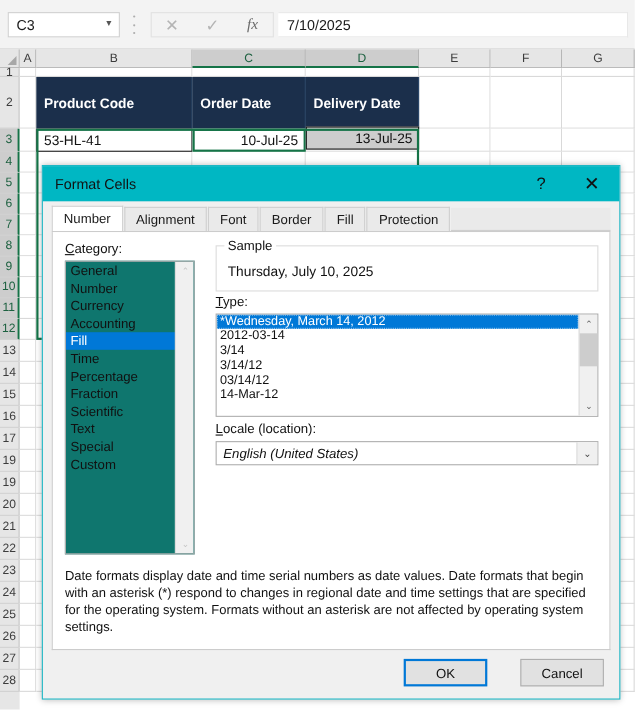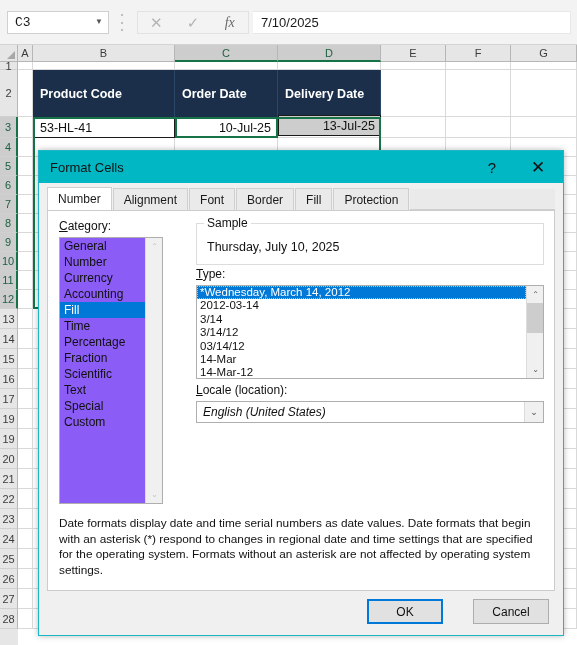--- a/index.html
+++ b/index.html
@@ -21,21 +21,21 @@
   #name-box {
     position: absolute; left: 7px; top: 11px;
     width: 102px; height: 23px;
     background: #ffffff;
     border: 1px solid #d0d0d0;
     display: flex; align-items: center;
   }
   #name-box-value {
     flex: 1; padding-left: 7px;
     font-size: 13px; color: #1a1a1a;
-    white-space: nowrap; overflow: hidden; font-family: Liberation Mono, monospace;
+    white-space: nowrap; overflow: hidden;
   }
   #name-box-arrow {
     width: 18px; text-align: center;
     font-size: 8px; color: #555; line-height: 1;
     padding-bottom: 2px;
   }
   #namebox-sep {
     position: absolute; left: 120px; top: 14px;
     width: 4px; height: 17px;
     display: flex; flex-direction: column;
@@ -224,22 +224,22 @@
 
   .fld-label {
     position: absolute;
     font-size: 12px; color: #111;
   }
   .fld-label u { text-decoration: underline; }
 
   
   #category-list {
     position: absolute; left: 11px; top: 26px;
-    width: 104px; height: 267px;
-    background: #8b5cf6;
+    width: 118px; height: 267px;
+    background: #0f766e;
     border: 1px solid #aeaeae;
     overflow: hidden;
   }
   #category-items { position: absolute; left: 0; top: 0; right: 17px; }
   .cat-item {
     height: 16px; line-height: 16px;
     padding-left: 4px;
     font-size: 12px; color: #111;
     white-space: nowrap;
   }
@@ -672,21 +672,20 @@
       <u>T</u><span id="type-label-rest">ype:</span>
     </div>
 
     <div id="type-list">
       <div id="type-items">
           <div class="type-item selected">*Wednesday, March 14, 2012</div>
           <div class="type-item">2012-03-14</div>
           <div class="type-item">3/14</div>
           <div class="type-item">3/14/12</div>
           <div class="type-item">03/14/12</div>
-          <div class="type-item">14-Mar</div>
           <div class="type-item">14-Mar-12</div>
         </div>
       <div class="vscroll">
         <div class="arrow up arrow-enabled">⌃</div>
         <div class="thumb" style="top:17px; height:30px;"></div>
         <div class="arrow dn arrow-enabled">⌄</div>
       </div>
     </div>
 
     <div class="fld-label" style="left:148px; top:172px;">

